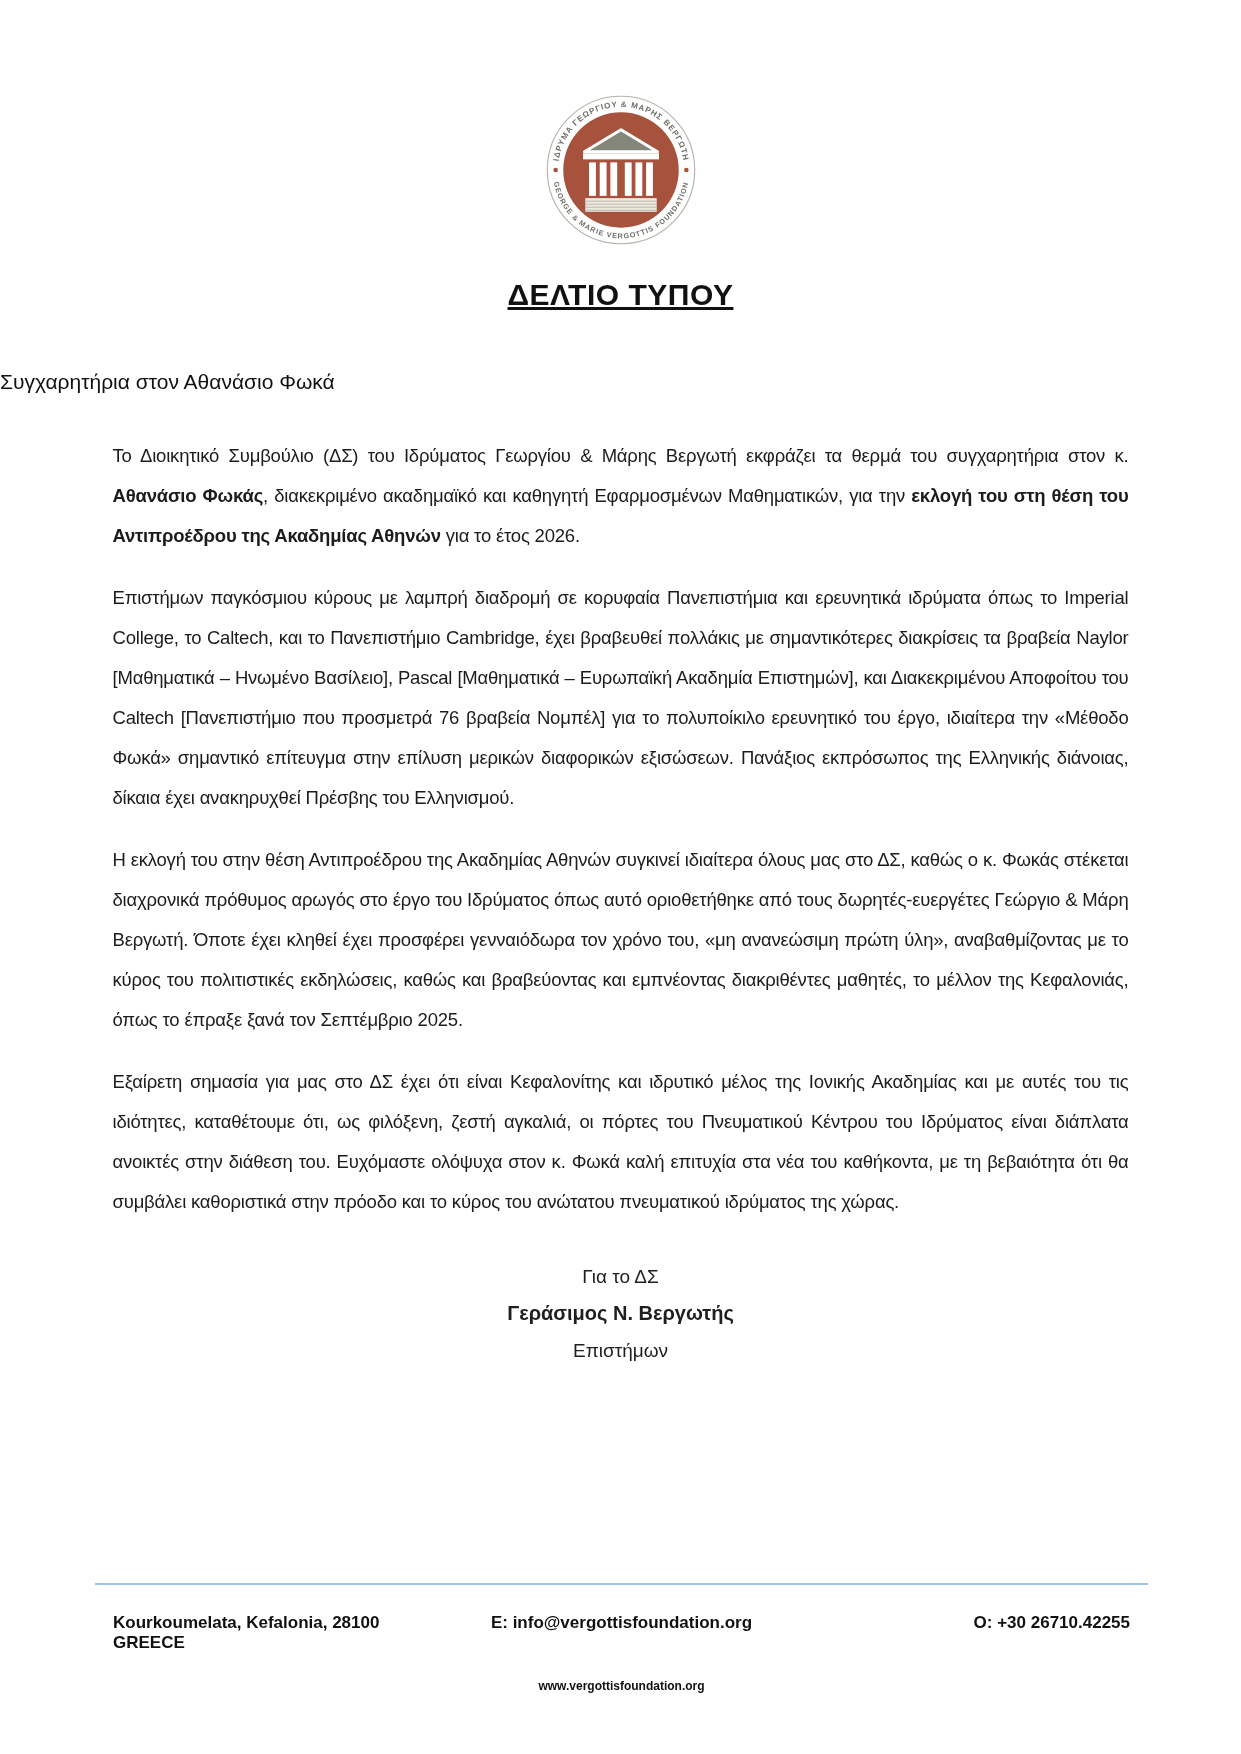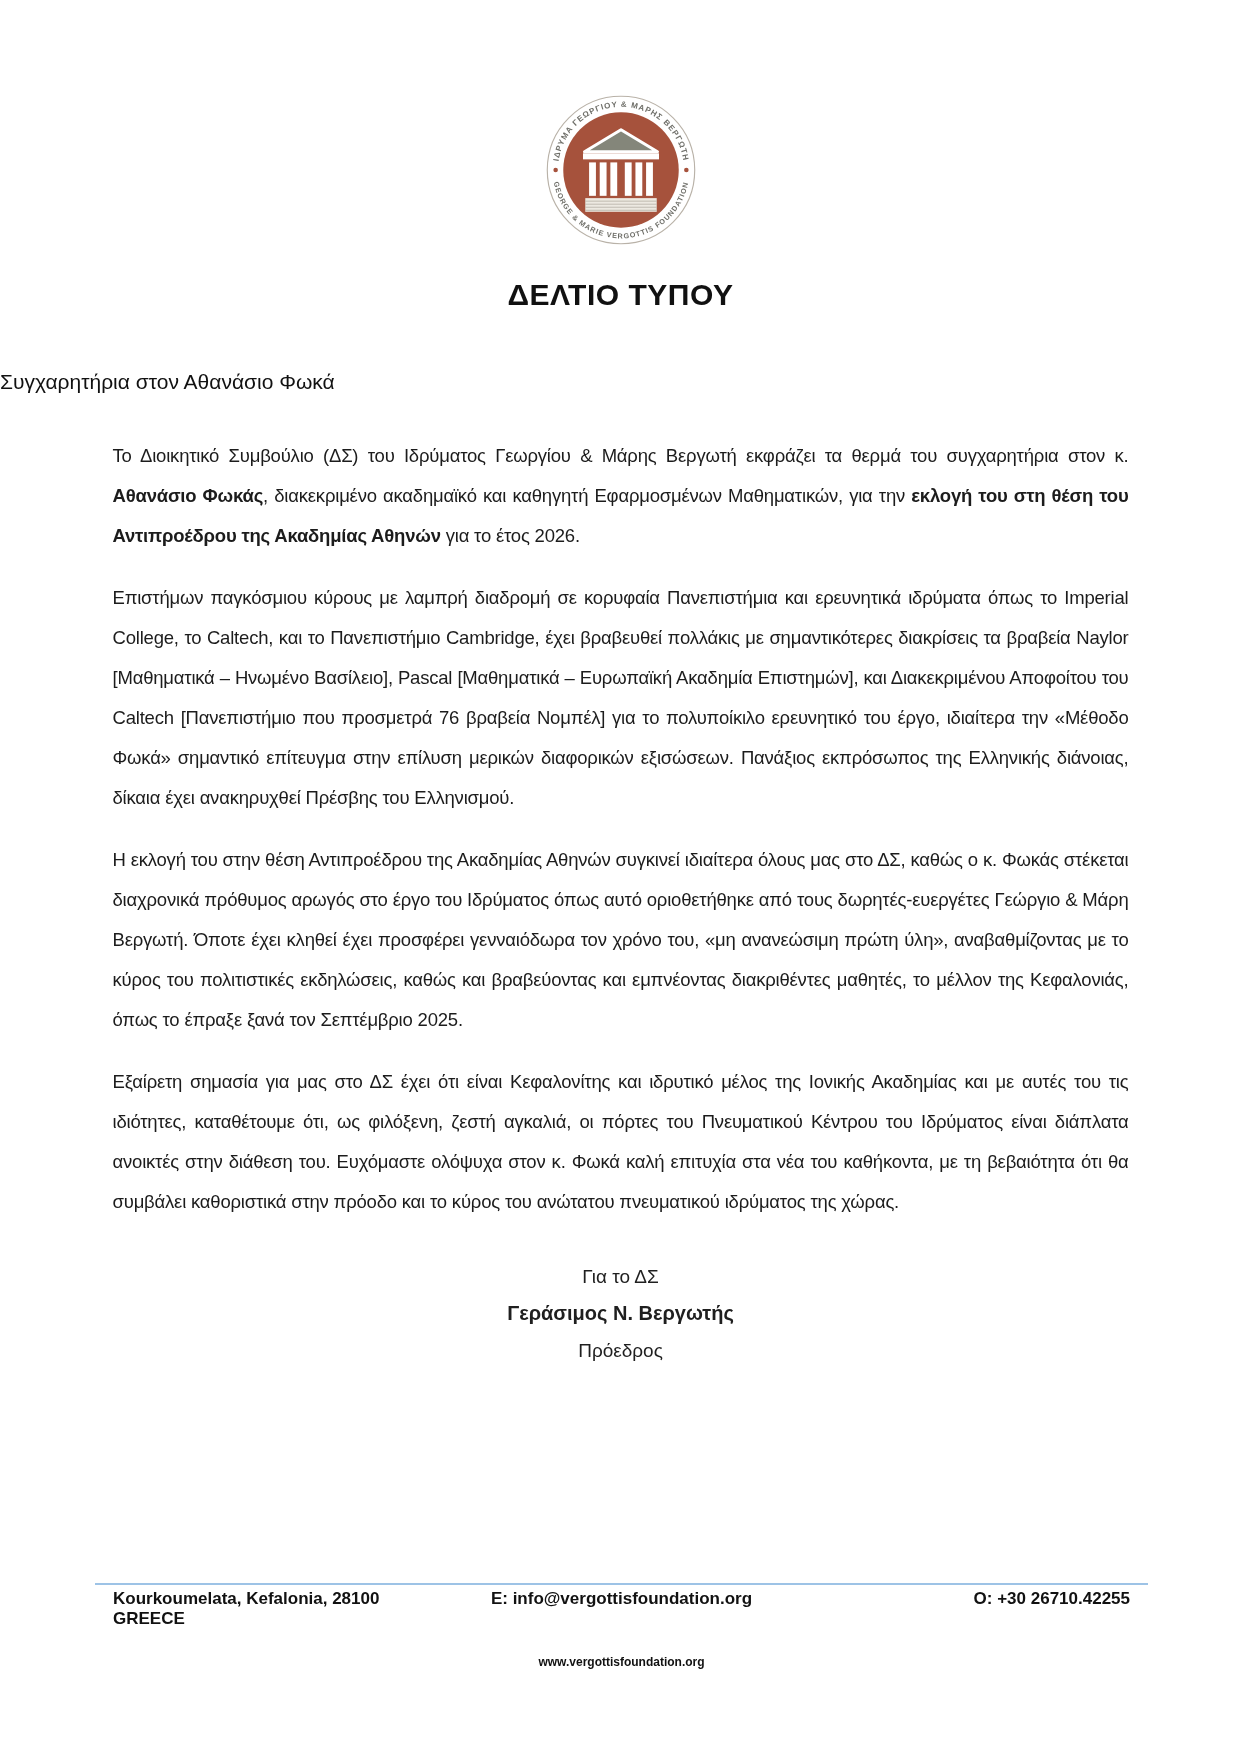--- a/index.html
+++ b/index.html
@@ -19,20 +19,21 @@
   .logo-wrap svg { display: inline-block; }
   .ring-text { font-family: "Liberation Sans", sans-serif; font-weight: bold; }
 
   .title {
     text-align: center;
     font-size: 30px;
     font-weight: bold;
     letter-spacing: 0.5px;
     margin-top: 28px;
     color: #111;
+    text-decoration: underline;
   }
 
   .subtitle {
     text-align: left;
     font-size: 21px;
     font-weight: normal;
     margin-top: 58px;
     color: #111;
   }
 
@@ -57,21 +58,21 @@
     font-size: 19px;
   }
   .signature .sig-name { font-weight: bold; font-size: 20px; }
 
   .footer {
     position: absolute;
     left: 95px;
     right: 93px;
     top: 1583px;
     border-top: 2px solid #9DC3E6;
-    padding-top: 4px;
+    padding-top: 28px;
   }
   .footer-row {
     display: flex;
     align-items: baseline;
     font-weight: bold;
     font-size: 17px;
     color: #111;
     padding: 0 18px;
   }
   .footer-row .cell { flex: 1; }
@@ -132,21 +133,21 @@
   <div class="body-text">
       <p class="para"><span>Το Διοικητικό Συμβούλιο (ΔΣ) του Ιδρύματος Γεωργίου &amp; Μάρης Βεργωτή εκφράζει τα θερμά του συγχαρητήρια στον κ. </span><span class="b">Αθανάσιο Φωκάς</span><span>, διακεκριμένο ακαδημαϊκό και καθηγητή Εφαρμοσμένων Μαθηματικών, για την </span><span class="b">εκλογή του στη θέση του Αντιπροέδρου της Ακαδημίας Αθηνών</span><span> για το έτος 2026.</span></p>
       <p class="para"><span>Επιστήμων παγκόσμιου κύρους με λαμπρή διαδρομή σε κορυφαία Πανεπιστήμια και ερευνητικά ιδρύματα όπως το Imperial College, το Caltech, και το Πανεπιστήμιο Cambridge, έχει βραβευθεί πολλάκις με σημαντικότερες διακρίσεις τα βραβεία Naylor [Μαθηματικά – Ηνωμένο Βασίλειο], Pascal [Μαθηματικά – Ευρωπαϊκή Ακαδημία Επιστημών], και Διακεκριμένου Αποφοίτου του Caltech [Πανεπιστήμιο που προσμετρά 76 βραβεία Νομπέλ] για το πολυποίκιλο ερευνητικό του έργο, ιδιαίτερα την «Μέθοδο Φωκά» σημαντικό επίτευγμα στην επίλυση μερικών διαφορικών εξισώσεων. Πανάξιος εκπρόσωπος της Ελληνικής διάνοιας, δίκαια έχει ανακηρυχθεί Πρέσβης του Ελληνισμού.</span></p>
       <p class="para"><span>Η εκλογή του στην θέση Αντιπροέδρου της Ακαδημίας Αθηνών συγκινεί ιδιαίτερα όλους μας στο ΔΣ, καθώς ο κ. Φωκάς στέκεται διαχρονικά πρόθυμος αρωγός στο έργο του Ιδρύματος όπως αυτό οριοθετήθηκε από τους δωρητές-ευεργέτες Γεώργιο &amp; Μάρη Βεργωτή. Όποτε έχει κληθεί έχει προσφέρει γενναιόδωρα τον χρόνο του, «μη ανανεώσιμη πρώτη ύλη», αναβαθμίζοντας με το κύρος του πολιτιστικές εκδηλώσεις, καθώς και βραβεύοντας και εμπνέοντας διακριθέντες μαθητές, το μέλλον της Κεφαλονιάς, όπως το έπραξε ξανά τον Σεπτέμβριο 2025.</span></p>
       <p class="para"><span>Εξαίρετη σημασία για μας στο ΔΣ έχει ότι είναι Κεφαλονίτης και ιδρυτικό μέλος της Ιονικής Ακαδημίας και με αυτές του τις ιδιότητες, καταθέτουμε ότι, ως φιλόξενη, ζεστή αγκαλιά, οι πόρτες του Πνευματικού Κέντρου του Ιδρύματος είναι διάπλατα ανοικτές στην διάθεση του. Ευχόμαστε ολόψυχα στον κ. Φωκά καλή επιτυχία στα νέα του καθήκοντα, με τη βεβαιότητα ότι θα συμβάλει καθοριστικά στην πρόοδο και το κύρος του ανώτατου πνευματικού ιδρύματος της χώρας.</span></p>
     </div>
 
   <div class="signature">
     <div class="sig-for">Για το ΔΣ</div>
     <div class="sig-name">Γεράσιμος Ν. Βεργωτής</div>
-    <div class="sig-role">Πρόεδρος</div>
+    <div class="sig-role">Επιστήμων</div>
   </div>
 
   <div class="footer">
     <div class="footer-row">
       <div class="cell left">Kourkoumelata, Kefalonia, 28100 GREECE</div>
       <div class="cell mid">E: info@vergottisfoundation.org</div>
       <div class="cell right">O: +30 26710.42255</div>
     </div>
     <div class="footer-site">www.vergottisfoundation.org</div>
   </div>

